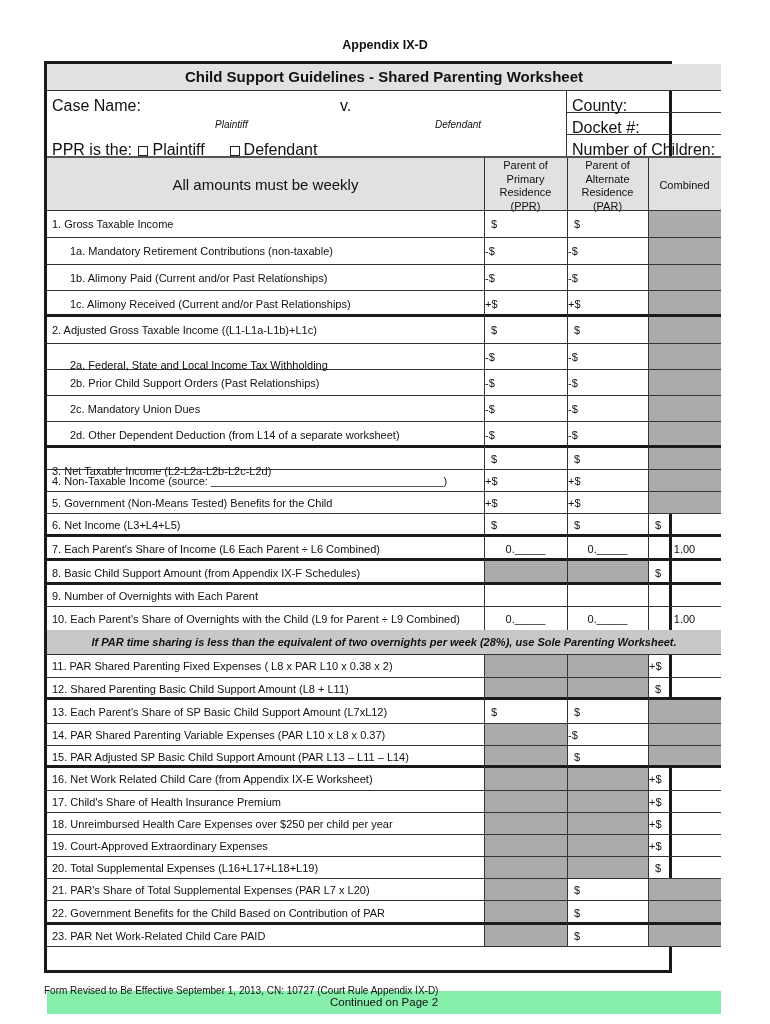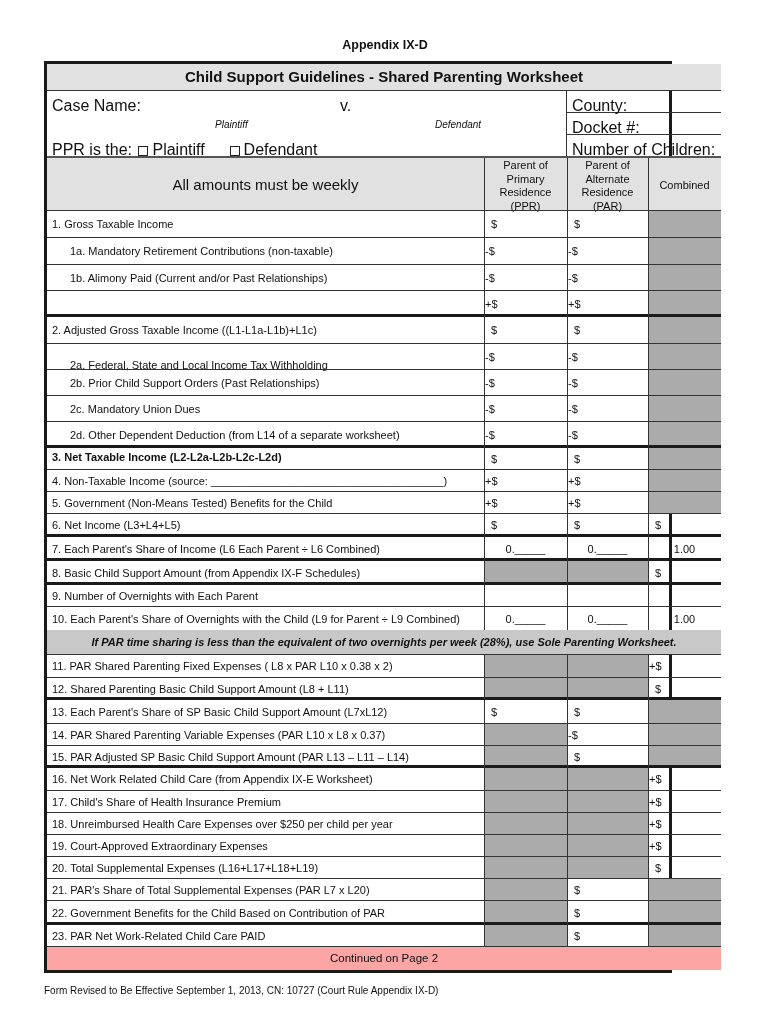--- a/index.html
+++ b/index.html
@@ -21,21 +21,21 @@
            vertical-align: -1px; margin: 0 4px 0 2px; box-sizing: border-box; background: #fff; }
     .hdrrow { position: absolute; left: 0; width: 674px; background: #e1e1e1; }
     .shade { position: absolute; background: #ababab; }
     .row { position: absolute; left: 0; width: 674px; }
     .row .txt { position: absolute; left: 5px; font-size: 11px; white-space: nowrap; }
     .row .txt.ind { left: 23px; }
     .row .v { position: absolute; font-size: 11px; white-space: nowrap; }
     .colhdr { position: absolute; text-align: center; font-size: 11px; line-height: 13.5px; }
     .banner { position: absolute; left: 0; width: 674px; background: #c8c8c8; text-align: center;
               font-weight: bold; font-style: italic; font-size: 11px; }
-    .cont { position: absolute; left: 0; width: 674px; background: #fca5a5; text-align: center; font-size: 11.5px; }
+    .cont { position: absolute; left: 0; width: 674px; background: #86efac; text-align: center; font-size: 11.5px; margin-top: 44px; }
     .footer { position: absolute; left: 44px; top: 985px; font-size: 10px; }
   </style>
 </head>
 <body>
 
 <div class="appendix">Appendix IX-D</div>
 
 <div class="form">
   <div class="title">Child Support Guidelines - Shared Parenting Worksheet</div>
 
@@ -93,20 +93,21 @@
       <div class="row" style="top: 200px; height: 26px;">
         <div class="shade" style="left: 601px; width: 73px; top: 0px; height: 26px;"></div>
         <div class="txt ind" style="top: 7.5px;">1b.  Alimony Paid (Current and/or Past Relationships)</div>
         <div class="v" style="top: 7.5px; left: 438px;">-$</div>
         <div class="v" style="top: 7.5px; left: 521px;">-$</div>
         <div class="v" style="top: 7.5px; left: 602px;"></div>
       </div>
       <div class="hline" style="top: 200px;"></div>
       <div class="row" style="top: 226px; height: 26px;">
         <div class="shade" style="left: 601px; width: 73px; top: 0px; height: 26px;"></div>
+        <div class="txt ind" style="top: 7.5px;">1c.  Alimony Received (Current and/or Past Relationships)</div>
         <div class="v" style="top: 7.5px; left: 438px;">+$</div>
         <div class="v" style="top: 7.5px; left: 521px;">+$</div>
         <div class="v" style="top: 7.5px; left: 602px;"></div>
       </div>
       <div class="hline" style="top: 226px;"></div>
       <div class="row" style="top: 252px; height: 27px;">
         <div class="shade" style="left: 601px; width: 73px; top: 0px; height: 27px;"></div>
         <div class="txt" style="top: 8px;">2. Adjusted Gross Taxable Income ((L1-L1a-L1b)+L1c)</div>
         <div class="v" style="top: 8px; left: 444px;">$</div>
         <div class="v" style="top: 8px; left: 527px;">$</div>
@@ -140,21 +141,21 @@
       <div class="row" style="top: 357px; height: 26px;">
         <div class="shade" style="left: 601px; width: 73px; top: 0px; height: 26px;"></div>
         <div class="txt ind" style="top: 7.5px;">2d.  Other Dependent Deduction (from L14 of a separate worksheet)</div>
         <div class="v" style="top: 7.5px; left: 438px;">-$</div>
         <div class="v" style="top: 7.5px; left: 521px;">-$</div>
         <div class="v" style="top: 7.5px; left: 602px;"></div>
       </div>
       <div class="hline" style="top: 357px;"></div>
       <div class="row" style="top: 383px; height: 22px;">
         <div class="shade" style="left: 601px; width: 73px; top: 0px; height: 22px;"></div>
-        <div class="txt" style="top: 4px; font-weight: bold;">3. Net Taxable Income (L2-L2a-L2b-L2c-L2d)</div>
+        <div class="txt" style="top: 18px;">3. Net Taxable Income (L2-L2a-L2b-L2c-L2d)</div>
         <div class="v" style="top: 5.5px; left: 444px;">$</div>
         <div class="v" style="top: 5.5px; left: 527px;">$</div>
         <div class="v" style="top: 5.5px; left: 602px;"></div>
       </div>
       <div class="hline thick" style="top: 381px;"></div>
       <div class="row" style="top: 405px; height: 22px;">
         <div class="shade" style="left: 601px; width: 73px; top: 0px; height: 22px;"></div>
         <div class="txt" style="top: 5.5px;">4. Non-Taxable Income        (source: ______________________________________)</div>
         <div class="v" style="top: 5.5px; left: 438px;">+$</div>
         <div class="v" style="top: 5.5px; left: 521px;">+$</div>

